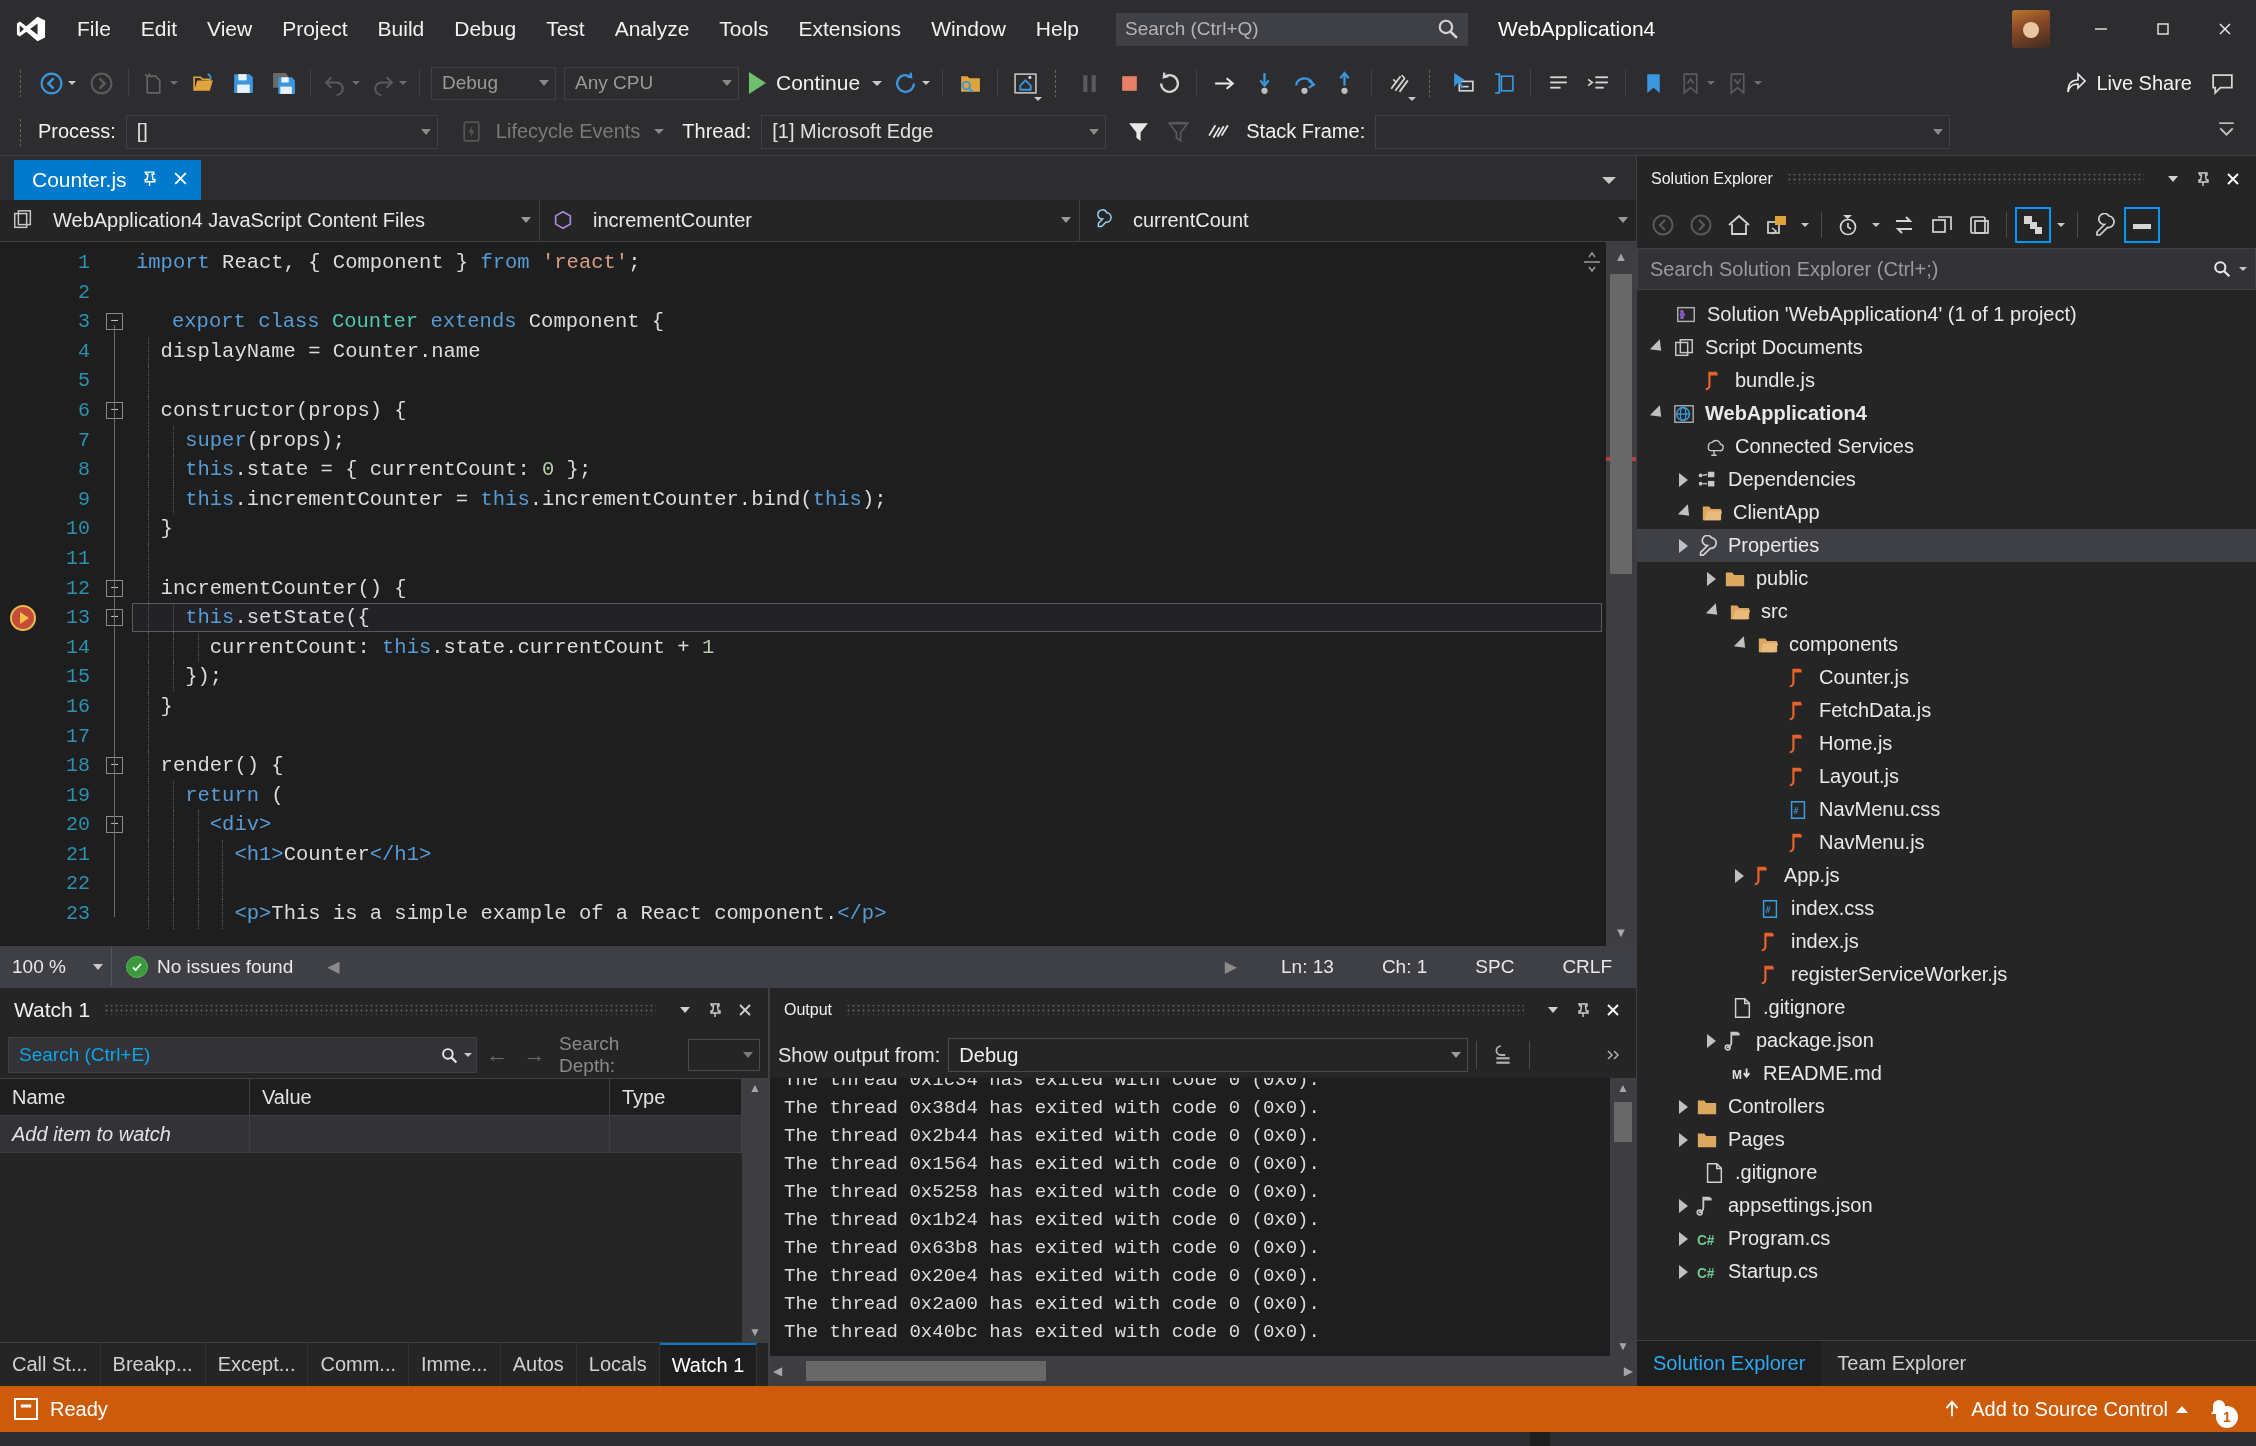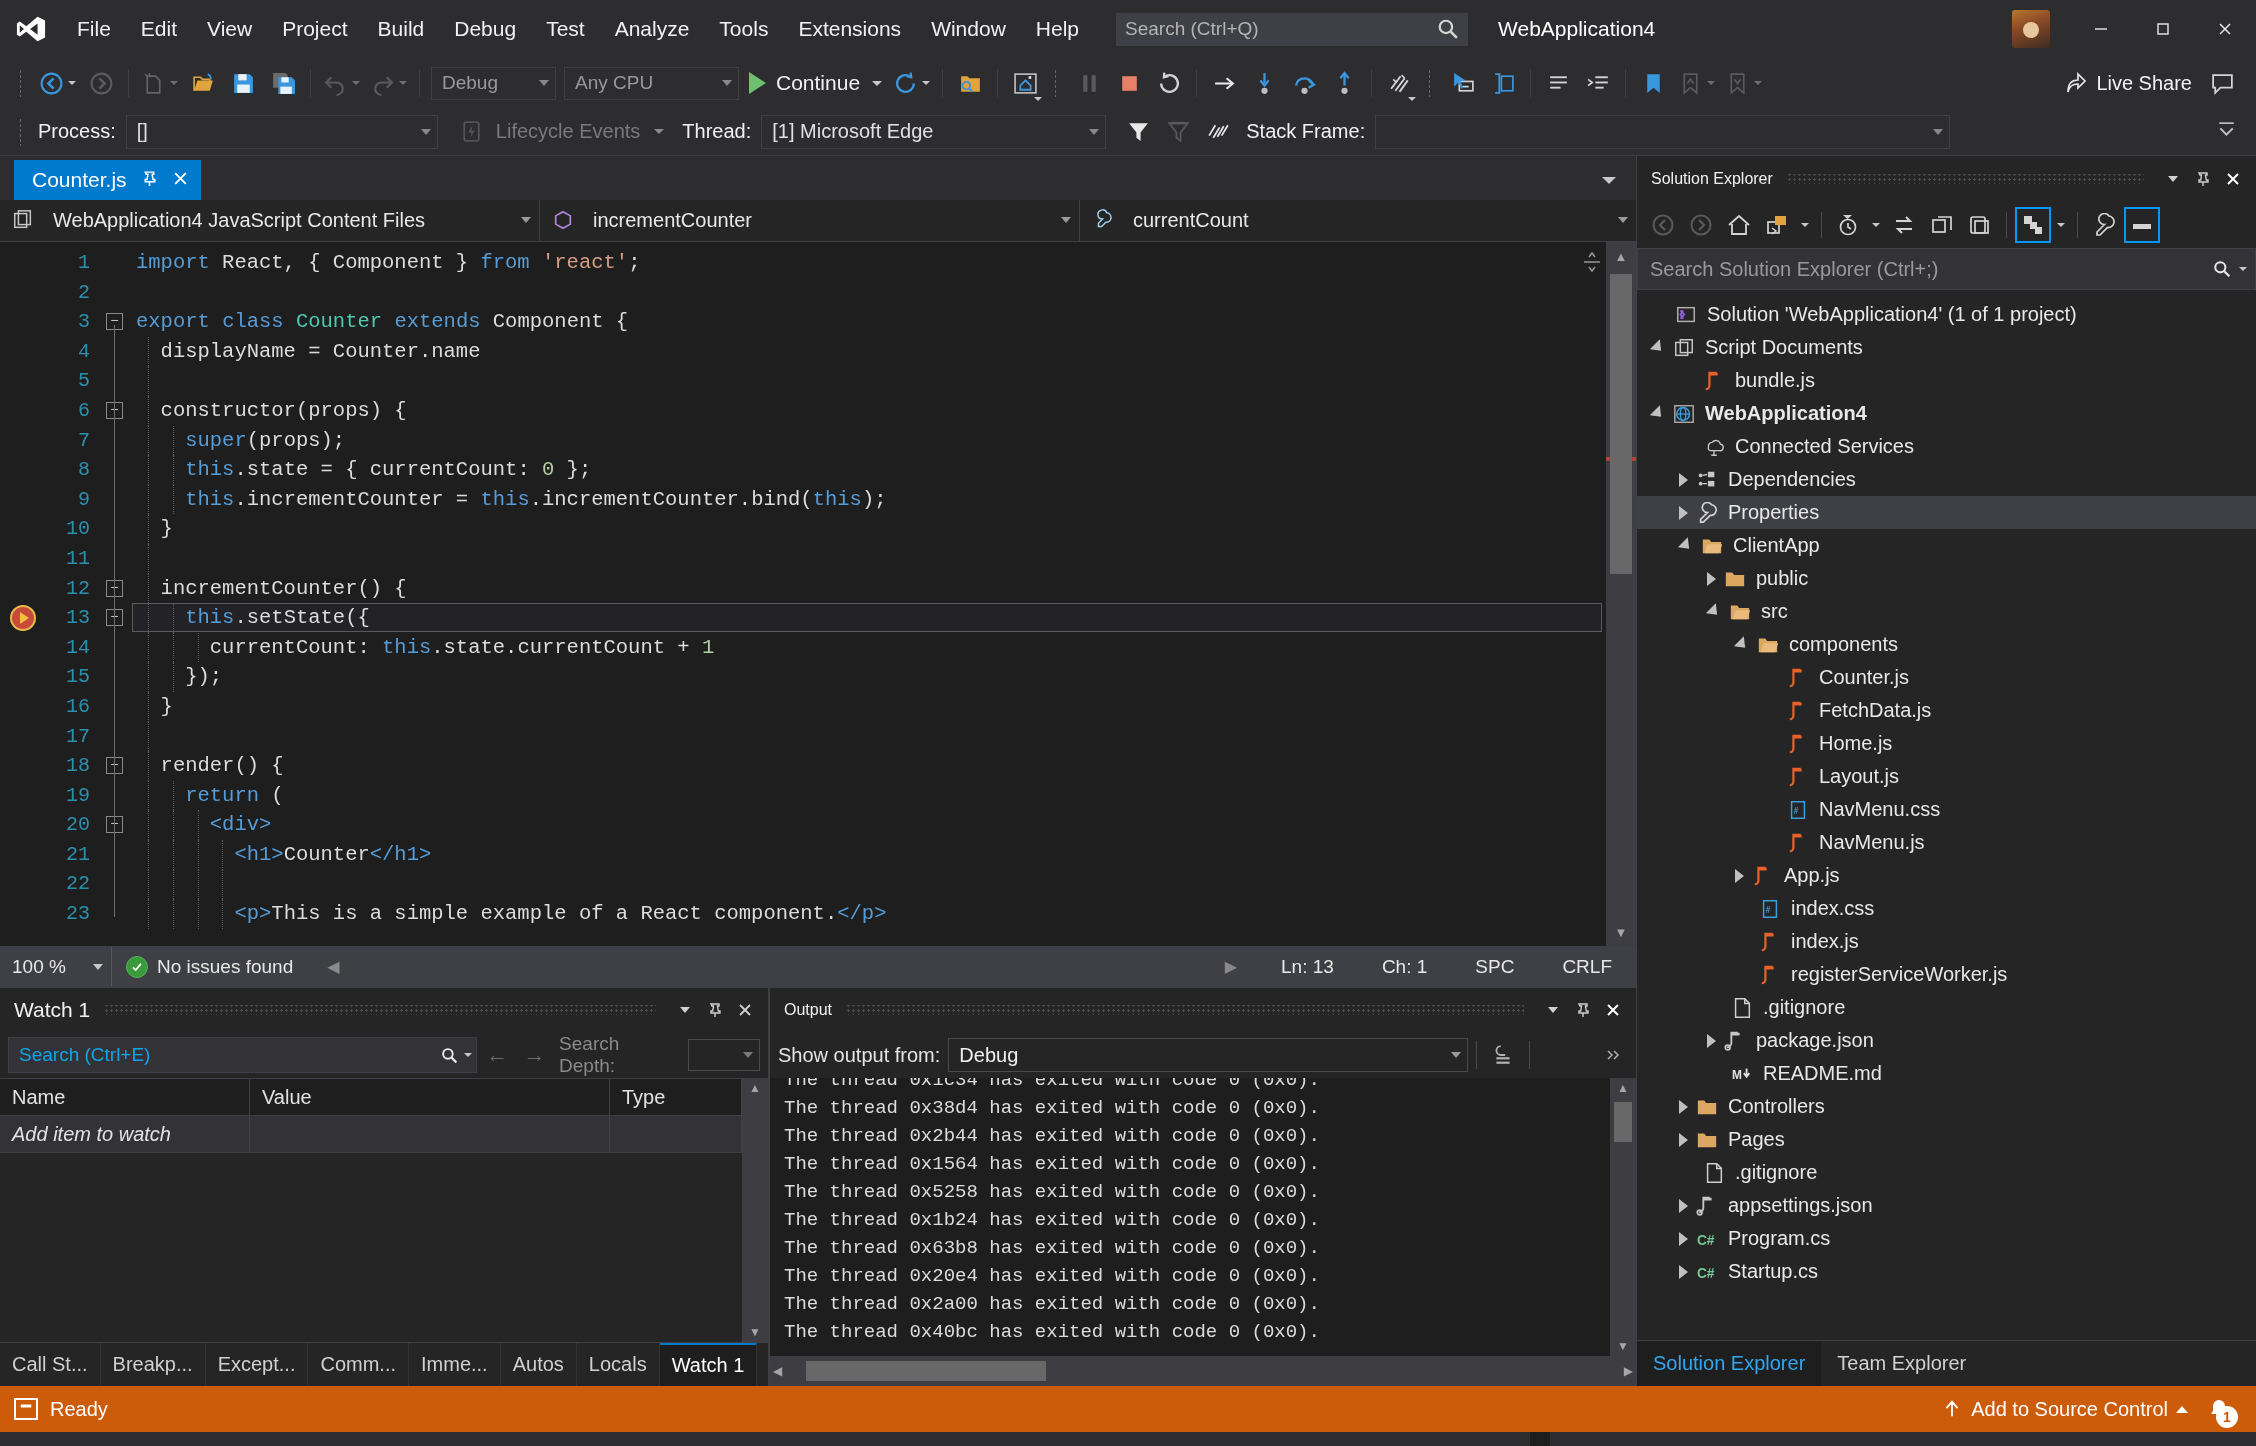--- a/index.html
+++ b/index.html
@@ -648,21 +648,21 @@
             <div class="foldbox" style="top: 574.4px;">−</div>
             <div class="foldline" style="top: 83.2px; height: 592px;"></div>
             <div class="foldline" style="top: 172px; height: 118.4px;"></div>
             <div class="foldline" style="top: 349.6px; height: 118.4px;"></div>
             <div class="foldline" style="top: 527.2px; height: 148px;"></div>
           </div>
         <div class="codearea" id="code-area">
             <div class="cur-outline" style="top: 361.2px; z-index: 0;"></div>
             <div class="codeline" style="position: relative; z-index: 1;"><span class="c-kw">import</span> React, { Component } <span class="c-kw">from</span> <span class="c-str">'react'</span>;</div>
             <div class="codeline" style="position: relative; z-index: 1;"></div>
-            <div class="codeline" style="position: relative; z-index: 1;"><span class="c-kw">export</span> <span class="c-kw">class</span> <span class="c-cls">Counter</span> <span class="c-kw">extends</span> Component {</div>
+            <div class="codeline" style="position: relative; z-index: 1; margin-left: 36px;"><span class="c-kw">export</span> <span class="c-kw">class</span> <span class="c-cls">Counter</span> <span class="c-kw">extends</span> Component {</div>
             <div class="codeline" style="position: relative; z-index: 1;">  displayName = Counter.name</div>
             <div class="codeline" style="position: relative; z-index: 1;"></div>
             <div class="codeline" style="position: relative; z-index: 1;">  constructor(props) {</div>
             <div class="codeline" style="position: relative; z-index: 1;">    <span class="c-kw">super</span>(props);</div>
             <div class="codeline" style="position: relative; z-index: 1;">    <span class="c-kw">this</span>.state = { currentCount: <span class="c-num">0</span> };</div>
             <div class="codeline" style="position: relative; z-index: 1;">    <span class="c-kw">this</span>.incrementCounter = <span class="c-kw">this</span>.incrementCounter.bind(<span class="c-kw">this</span>);</div>
             <div class="codeline" style="position: relative; z-index: 1;">  }</div>
             <div class="codeline" style="position: relative; z-index: 1;"></div>
             <div class="codeline" style="position: relative; z-index: 1;">  incrementCounter() {</div>
             <div class="codeline" style="position: relative; z-index: 1;">    <span class="c-kw">this</span>.setState({</div>
@@ -1055,38 +1055,38 @@
                 <rect x="13" y="3" width="7" height="6" fill="#c8c8c8"></rect>
                 <rect x="13" y="13" width="7" height="6" fill="#c8c8c8"></rect>
                 <circle cx="5" cy="7" r="2" fill="#c8c8c8"></circle>
                 <circle cx="5" cy="16" r="2" fill="#c8c8c8"></circle>
                 <line x1="7" y1="7" x2="12" y2="6" stroke="#c8c8c8" stroke-width="1.4"></line>
                 <line x1="7" y1="16" x2="12" y2="16" stroke="#c8c8c8" stroke-width="1.4"></line>
               </svg>
             </span>
             <span class="tlabel">Dependencies</span>
           </div>
+          <div class="trow" style="padding-left: 42px;">
+            <span class="tw open" style="transform: rotate(-45deg);"></span>
+            <span class="ticon">
+              <svg viewBox="0 0 24 24">
+                <path d="M2 5 h7 l2 2.5 h11 V20 H2 Z" fill="#dca85f"></path>
+                <path d="M4 20 L7 10 h16 l-3 10 z" fill="#e8bb7c"></path>
+              </svg>
+            </span>
+            <span class="tlabel">ClientApp</span>
+          </div>
           <div class="trow sel" style="padding-left: 42px;">
             <span class="tw closed"></span>
             <span class="ticon">
               <svg viewBox="0 0 24 24">
                 <path d="M17 3 a5.5 5.5 0 1 0 -4.5 8.5 L5 19 v3 h3 l7.5 -7.5 A5.5 5.5 0 0 0 17 3 Z" fill="none" stroke="#d4d4d4" stroke-width="1.8"></path>
               </svg>
             </span>
             <span class="tlabel">Properties</span>
-          </div>
-          <div class="trow" style="padding-left: 42px;">
-            <span class="tw open" style="transform: rotate(-45deg);"></span>
-            <span class="ticon">
-              <svg viewBox="0 0 24 24">
-                <path d="M2 5 h7 l2 2.5 h11 V20 H2 Z" fill="#dca85f"></path>
-                <path d="M4 20 L7 10 h16 l-3 10 z" fill="#e8bb7c"></path>
-              </svg>
-            </span>
-            <span class="tlabel">ClientApp</span>
           </div>
           <div class="trow" style="padding-left: 70px;">
             <span class="tw closed"></span>
             <span class="ticon">
               <svg viewBox="0 0 24 24">
                 <path d="M2 5 h7 l2 2.5 h11 V20 H2 Z" fill="#dca85f"></path>
               </svg>
             </span>
             <span class="tlabel">public</span>
           </div>

